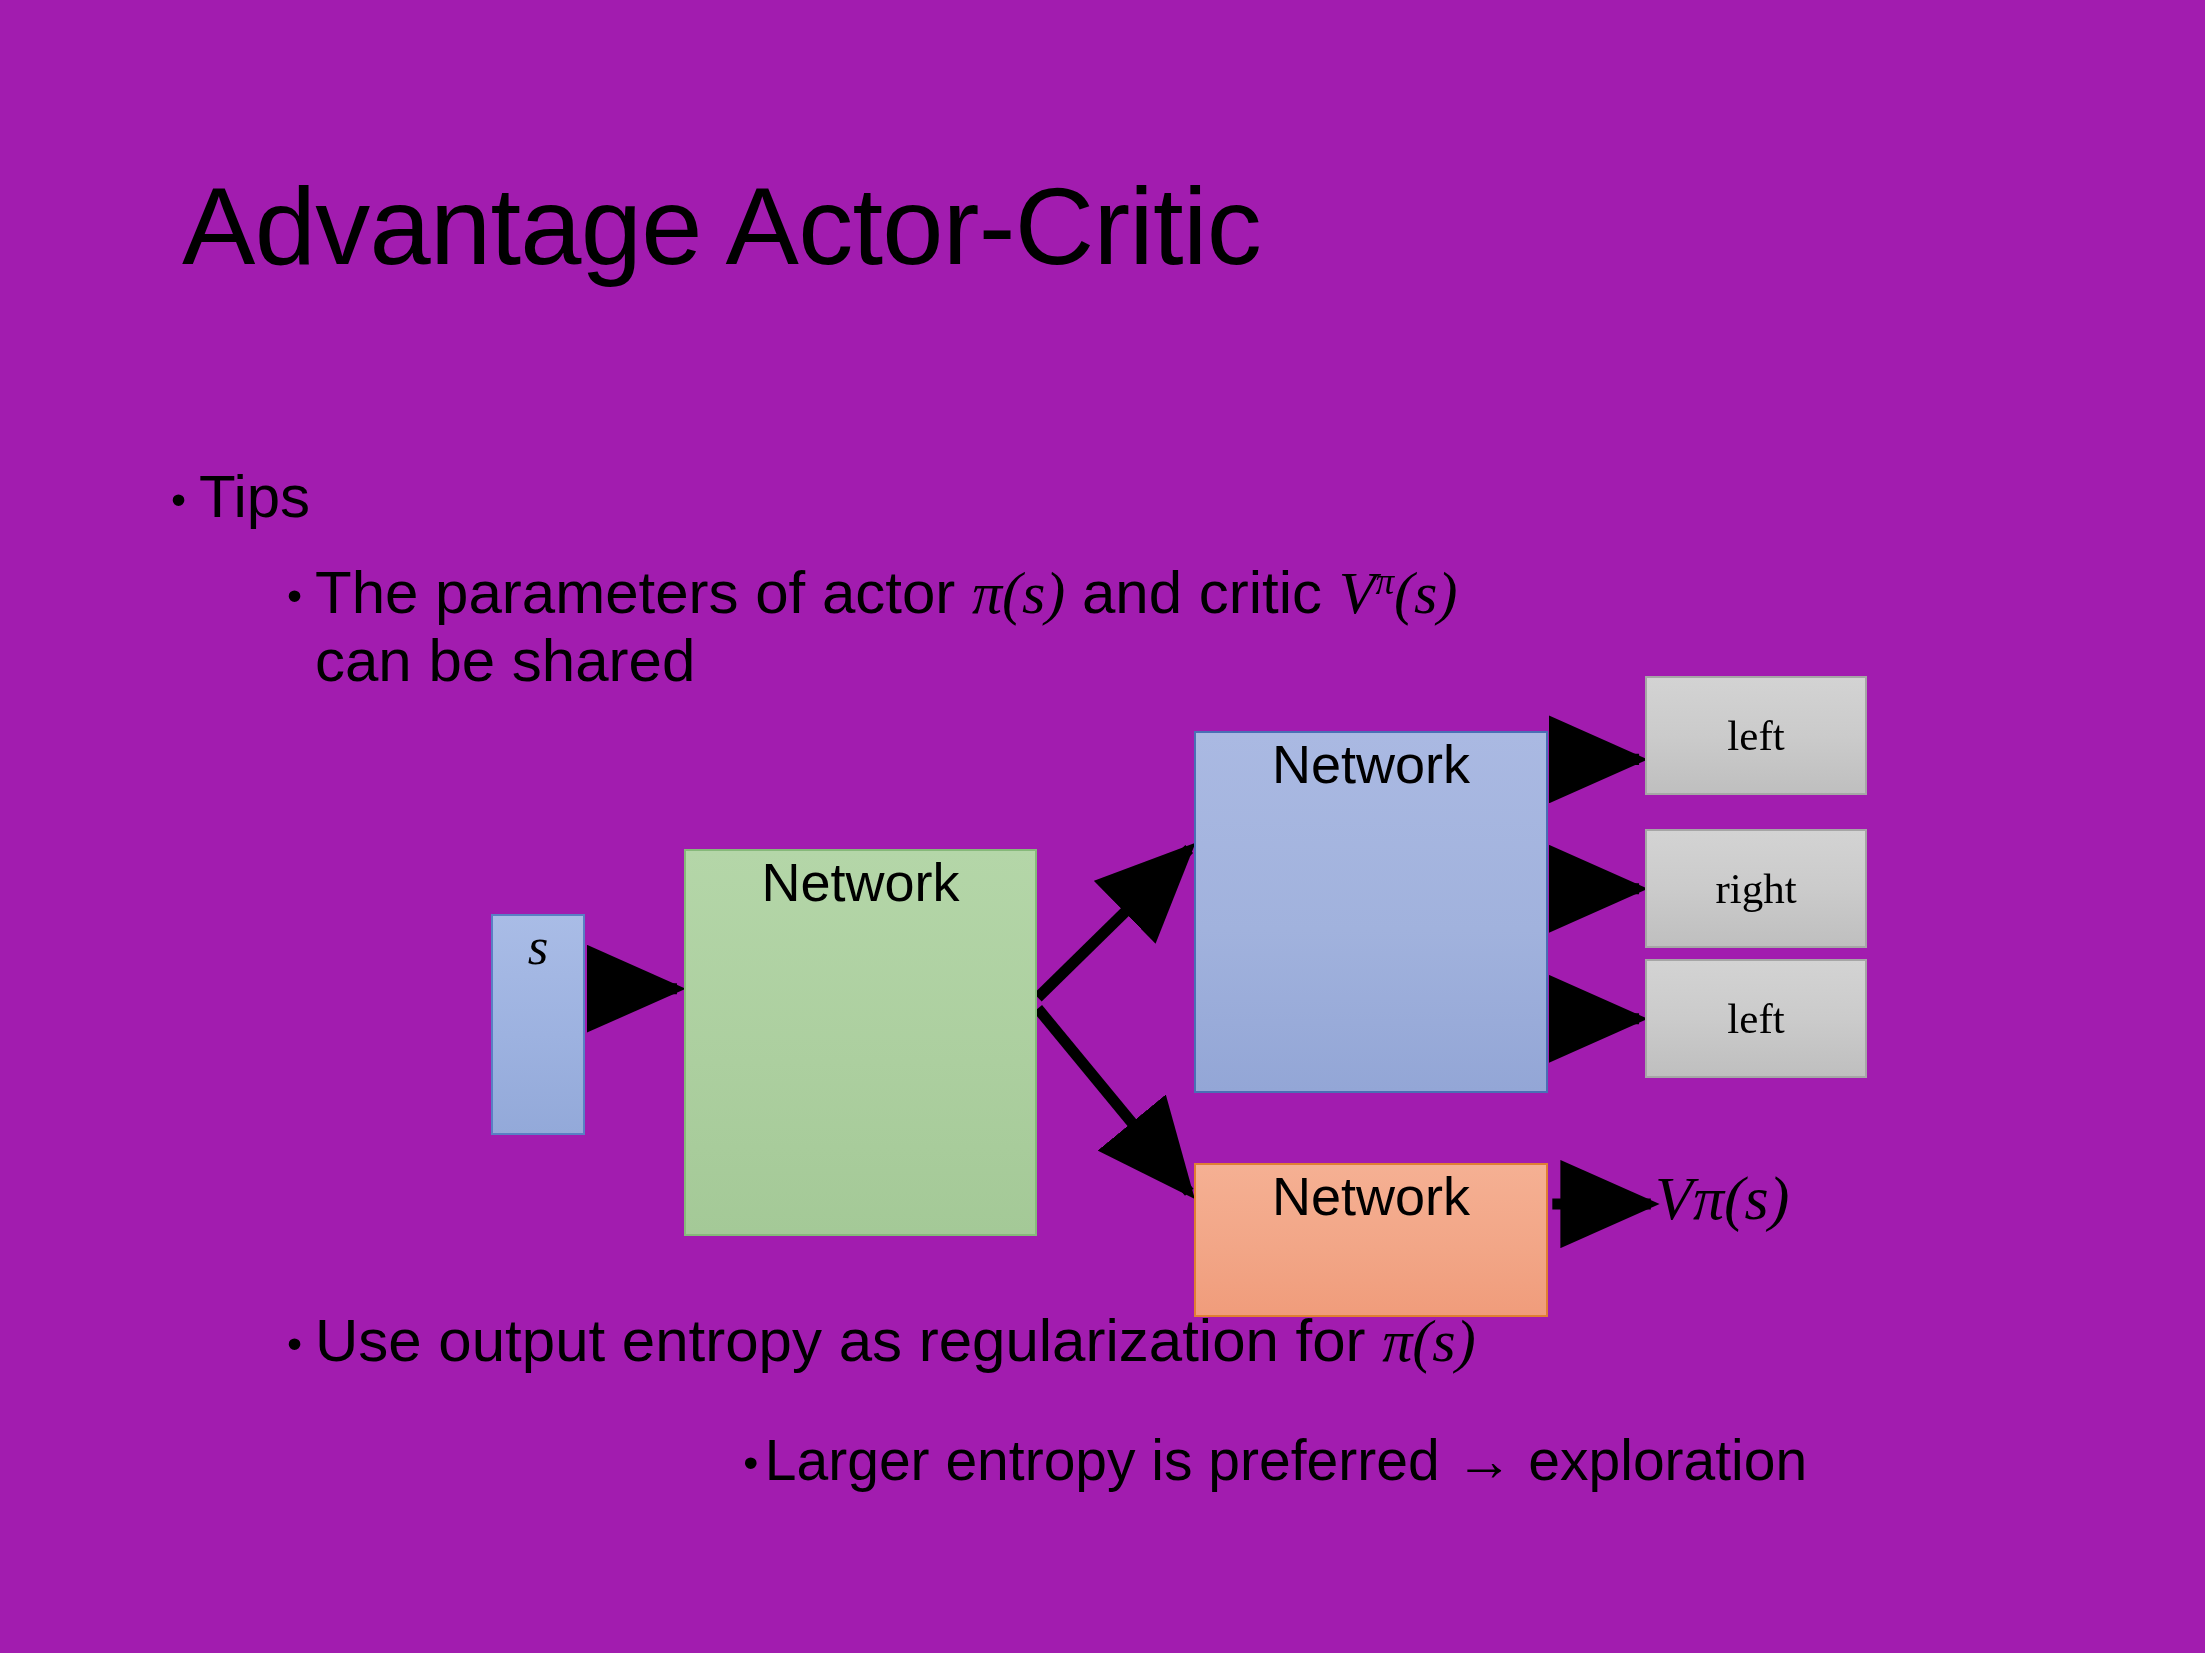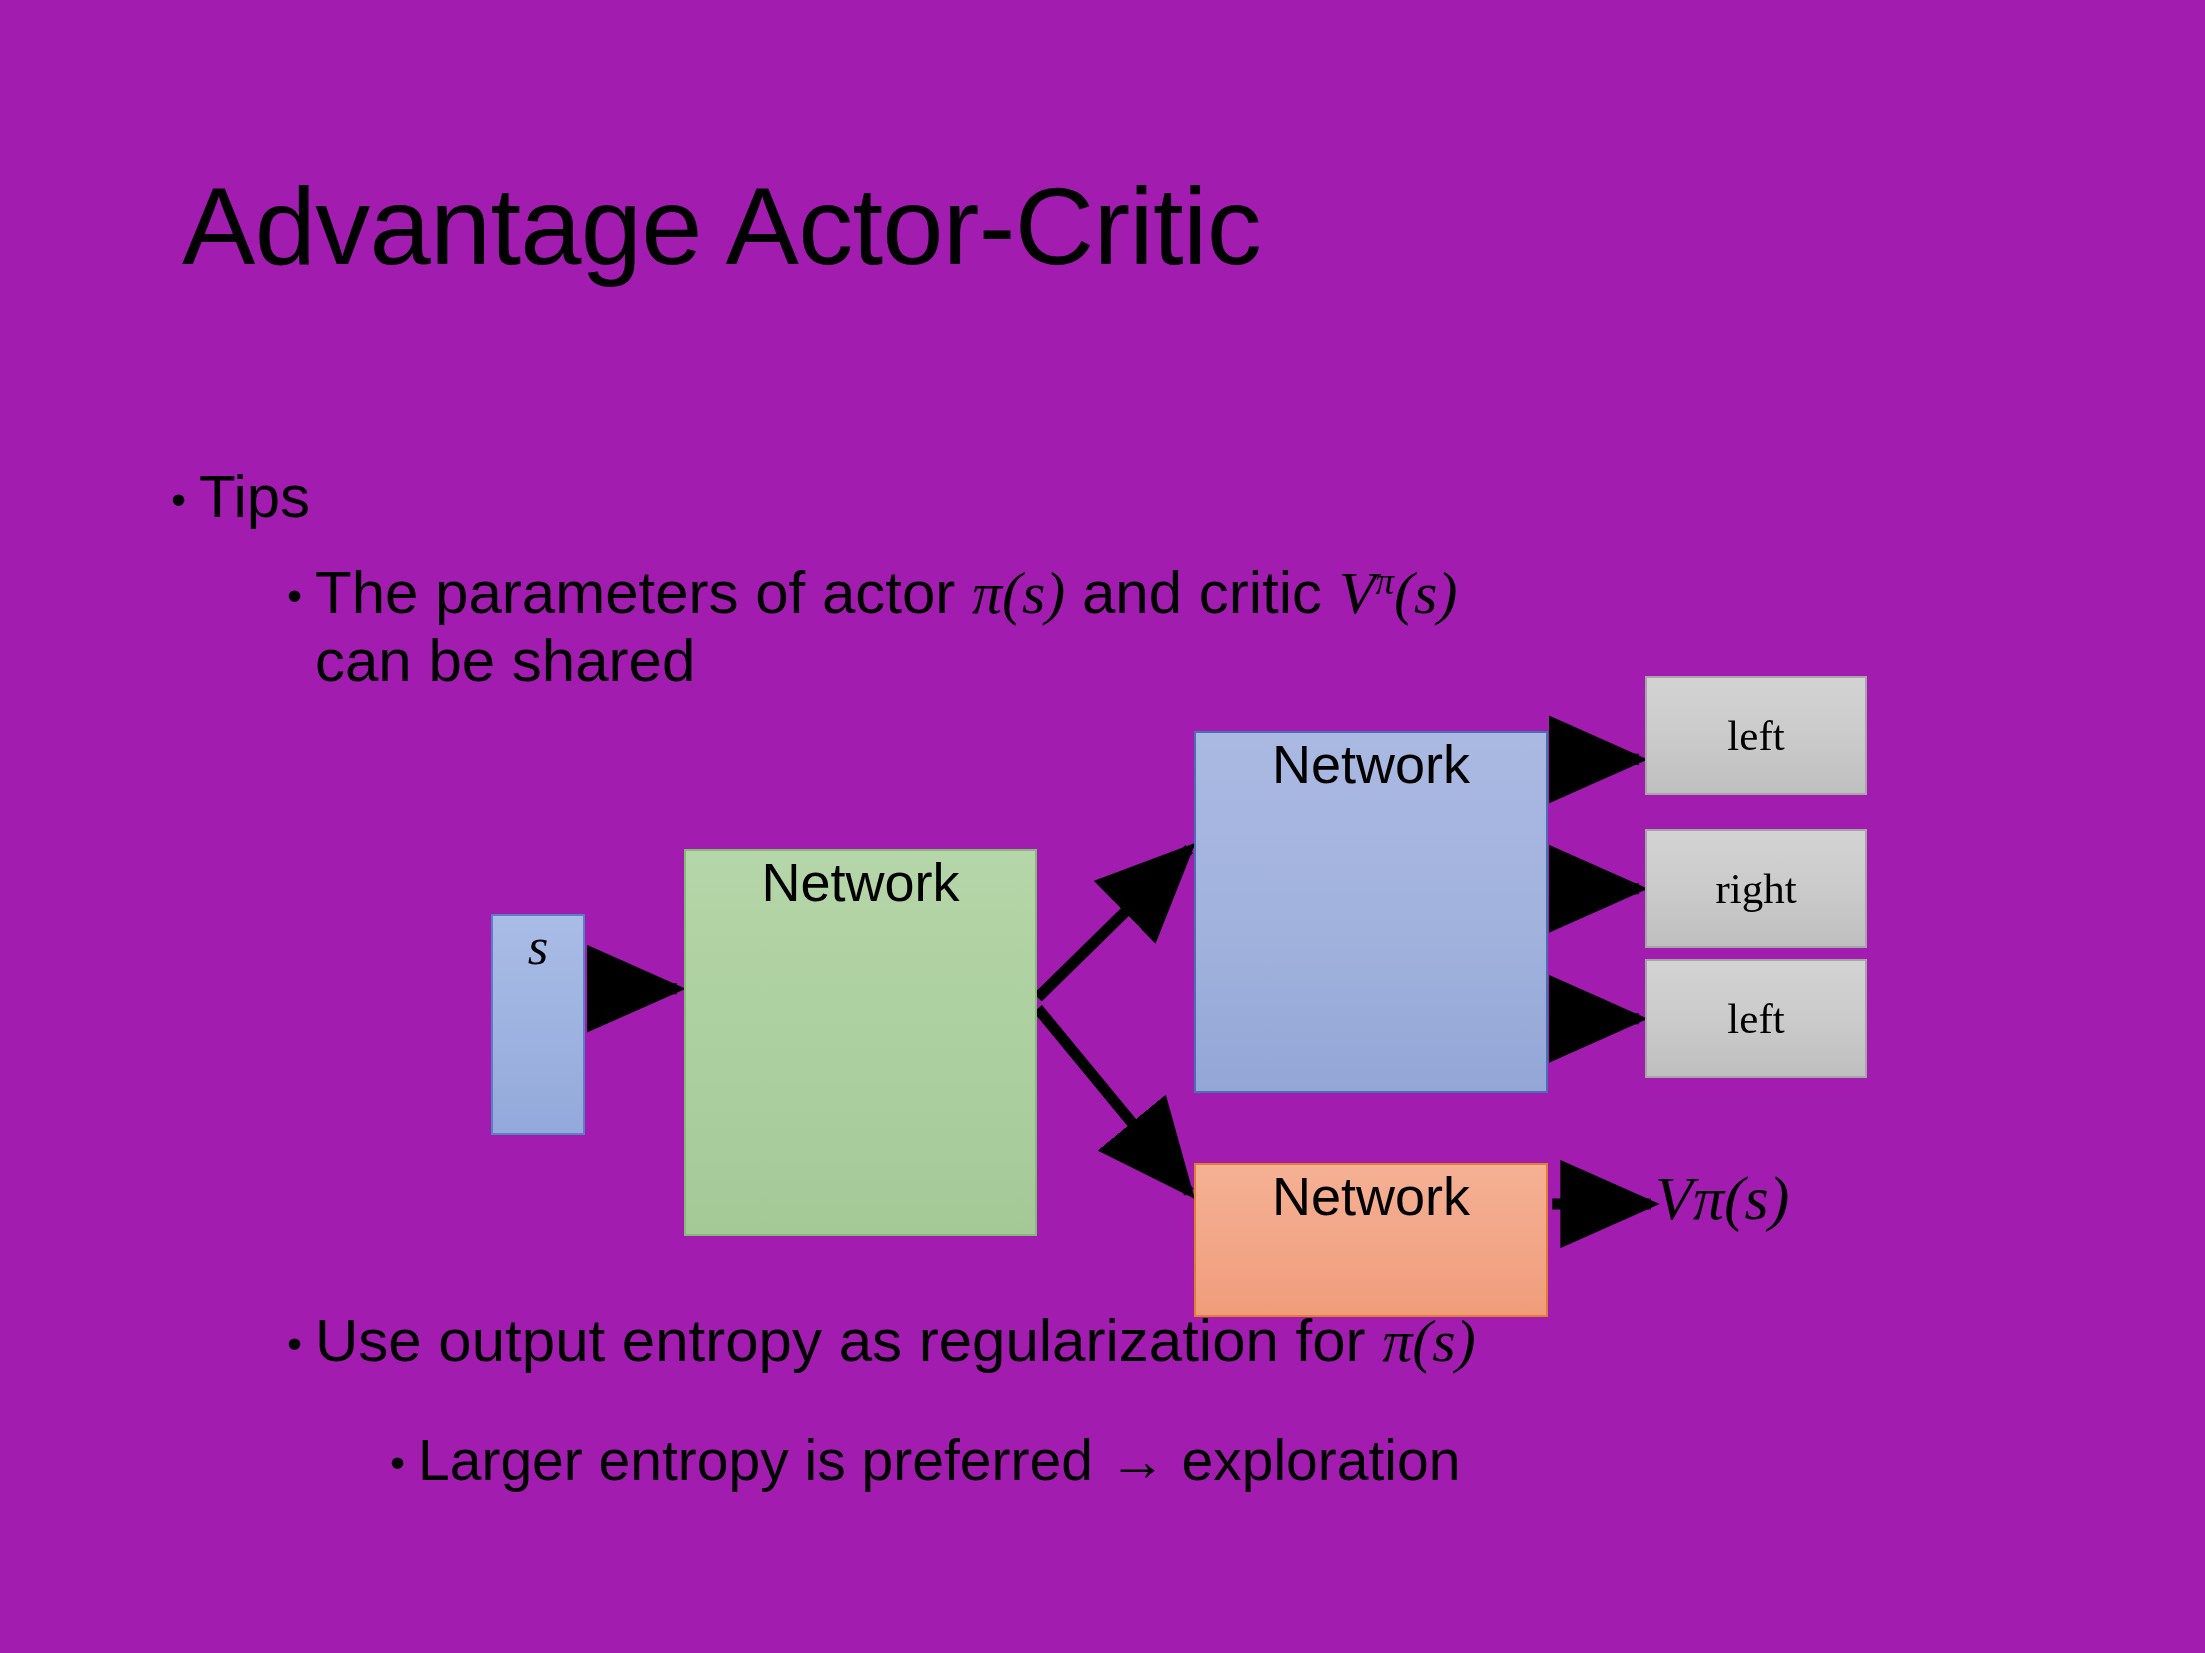--- a/index.html
+++ b/index.html
@@ -55,21 +55,21 @@
     width: 28px;
     font-size: 43px;
     line-height: 1;
     vertical-align: 0.07em;
   }
   .btext { display: inline; }
 
   #b-tips   { left: 171px; top: 463px;  width: 882px; }
   #b-params { left: 287px; top: 559px;  width: 1808px; }
   #b-entropy{ left: 287px; top: 1307px; width: 1838px; }
-  #b-larger { left: 390px; top: 1429px; width: 1764px; }
+  #b-larger { left: 390px; top: 1429px; width: 1764px; text-align: center; }
 
   .hang {
     display: inline-block;
     vertical-align: top;
     width: calc(100% - 34px);
   }
 
   
   .math {
     font-family: "Liberation Serif", serif;

